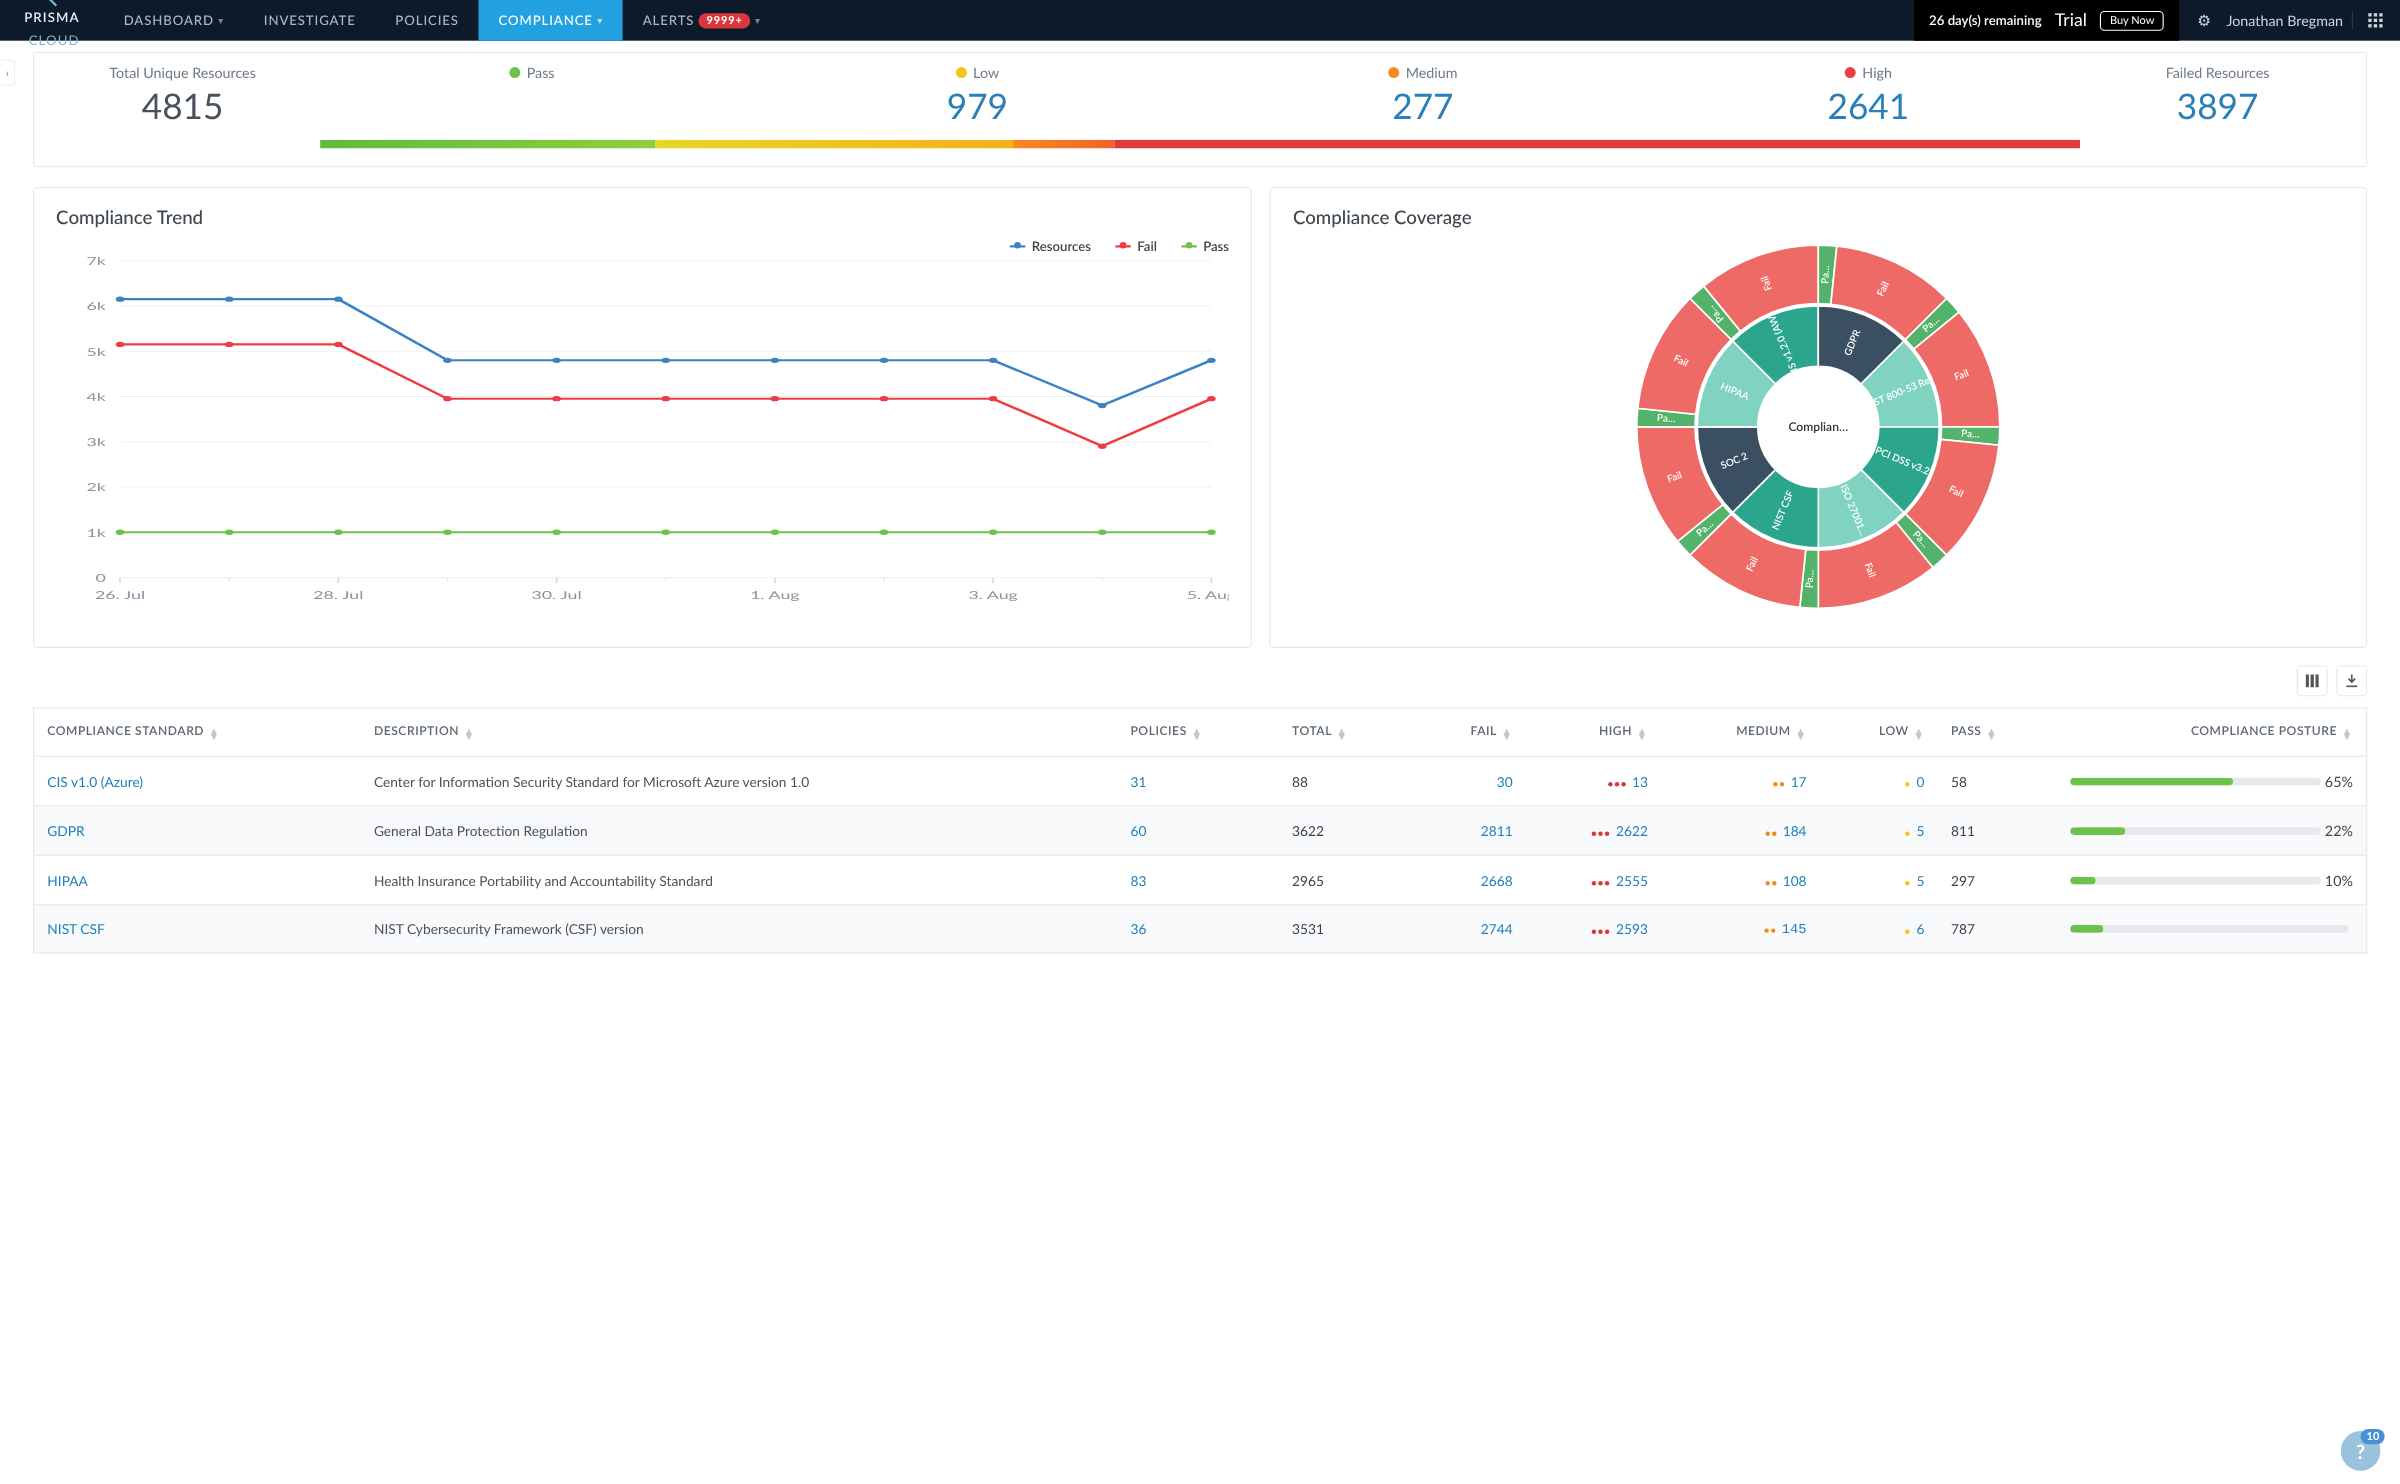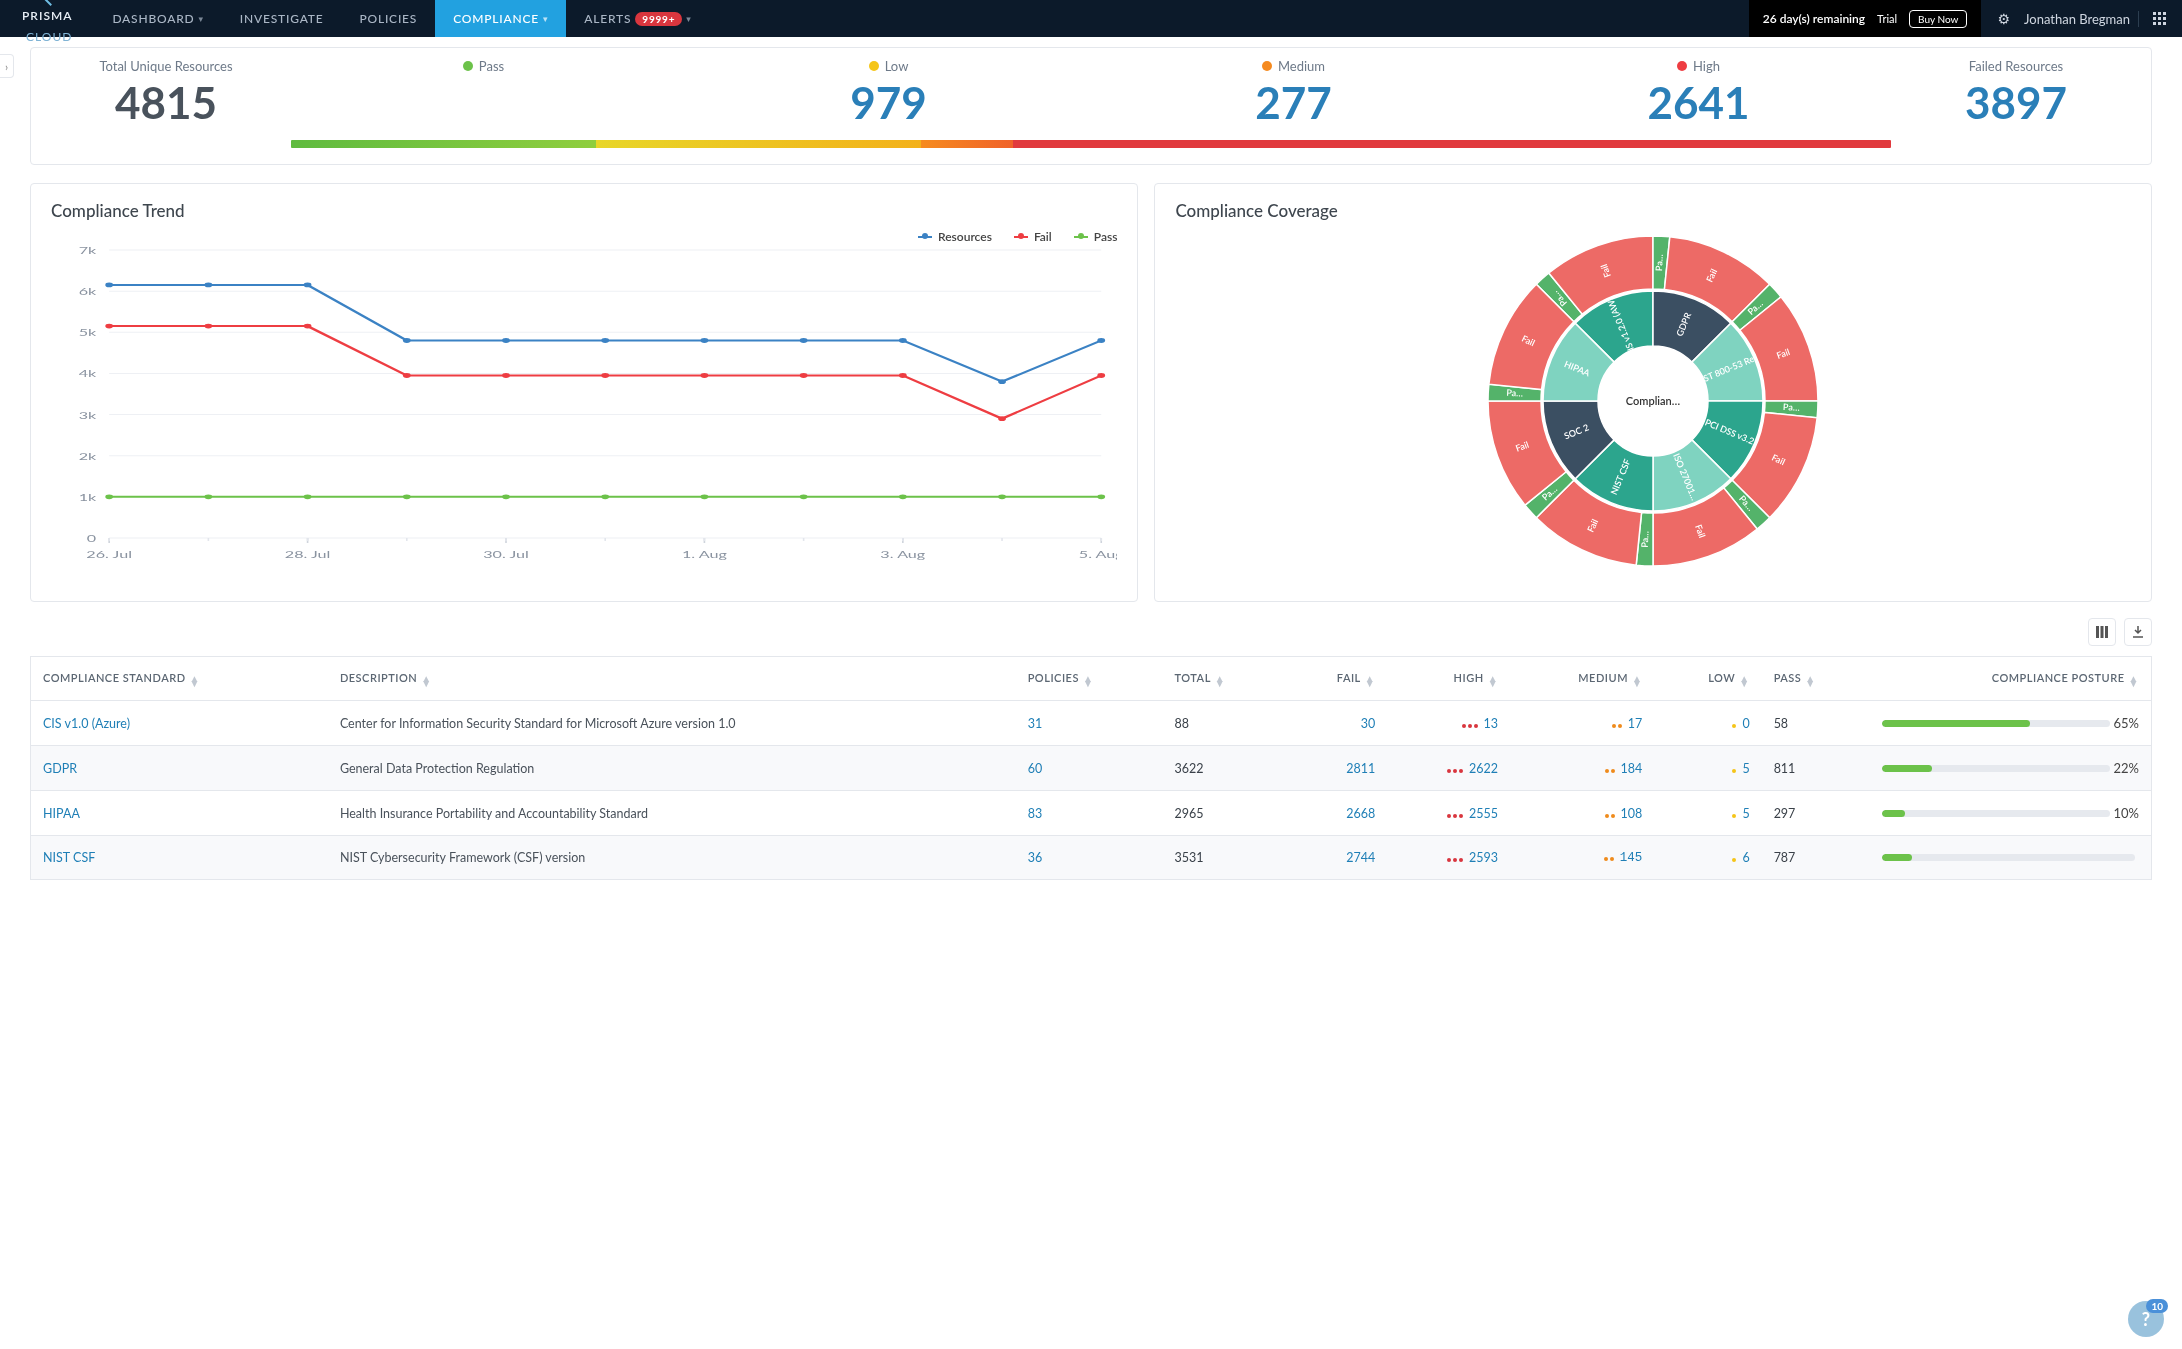--- a/index.html
+++ b/index.html
@@ -59,21 +59,21 @@
   .nav-item.active { background: var(--accent-blue); color: #fff; }
   .caret { font-size: 9px; opacity: .7; }
   .alert-badge {
     background: #d9363e; color: #fff; border-radius: 9px;
     padding: 1px 7px; font-size: 10px; font-weight: 700;
   }
   .nav-spacer { flex: 1; }
   .nav-right { display: flex; align-items: center; gap: 14px; padding: 0 16px;}
   .trial-pill { background: #000; display:flex; align-items:center; height:100%; padding:0 14px; gap:12px;}
   .trial-days { color: #fff; font-weight: 600; font-size: 12px;}
-  .trial-label { color:#fff; font-size:11px;}
+  .trial-label { color:#fff; font-size:16px;}
   .buy-now {
     border: 1px solid #fff; border-radius: 4px; padding: 2px 8px;
     font-size: 10px; color: #fff; cursor: pointer;
   }
   .gear, .apps { color:#cfd6e0; cursor:pointer; font-size:14px;}
   .user-name { color:#cfd6e0; font-size:13px; padding-right:8px; border-right:1px solid #2c3e50;}
   .apps {
     display:inline-grid; grid-template-columns:repeat(3,3px); grid-template-rows:repeat(3,3px);
     gap:2px;
   }
@@ -97,21 +97,21 @@
     padding: 10px 20px 16px 20px;
     display:flex; flex-direction:column;
   }
   .summary-row {
     display:grid;
     grid-template-columns: 230px 1fr 1fr 1fr 1fr 230px;
     align-items:start;
   }
   .summary-cell { text-align:center; }
   .summary-label { font-size:13px; color:var(--text-muted); display:flex; justify-content:center; align-items:center; gap:6px;}
-  .summary-value { font-size:44px; font-weight:700; color:#49525c; margin-top:2px;}
+  .summary-value { font-size:32px; font-weight:400; color:#49525c; margin-top:2px;}
   .summary-value.link { color:#2a7fb8; }
   .dot { width:10px; height:10px; border-radius:50%; display:inline-block;}
   .dot.green{background:var(--green);} .dot.yellow{background:var(--yellow);}
   .dot.orange{background:var(--orange);} .dot.red{background:var(--red);}
   .bar {
     margin: 12px 240px 0 240px; height:8px; display:flex;
     border-radius:1px; overflow:hidden;
   }
   .bar > div{ height:100%;}
 

